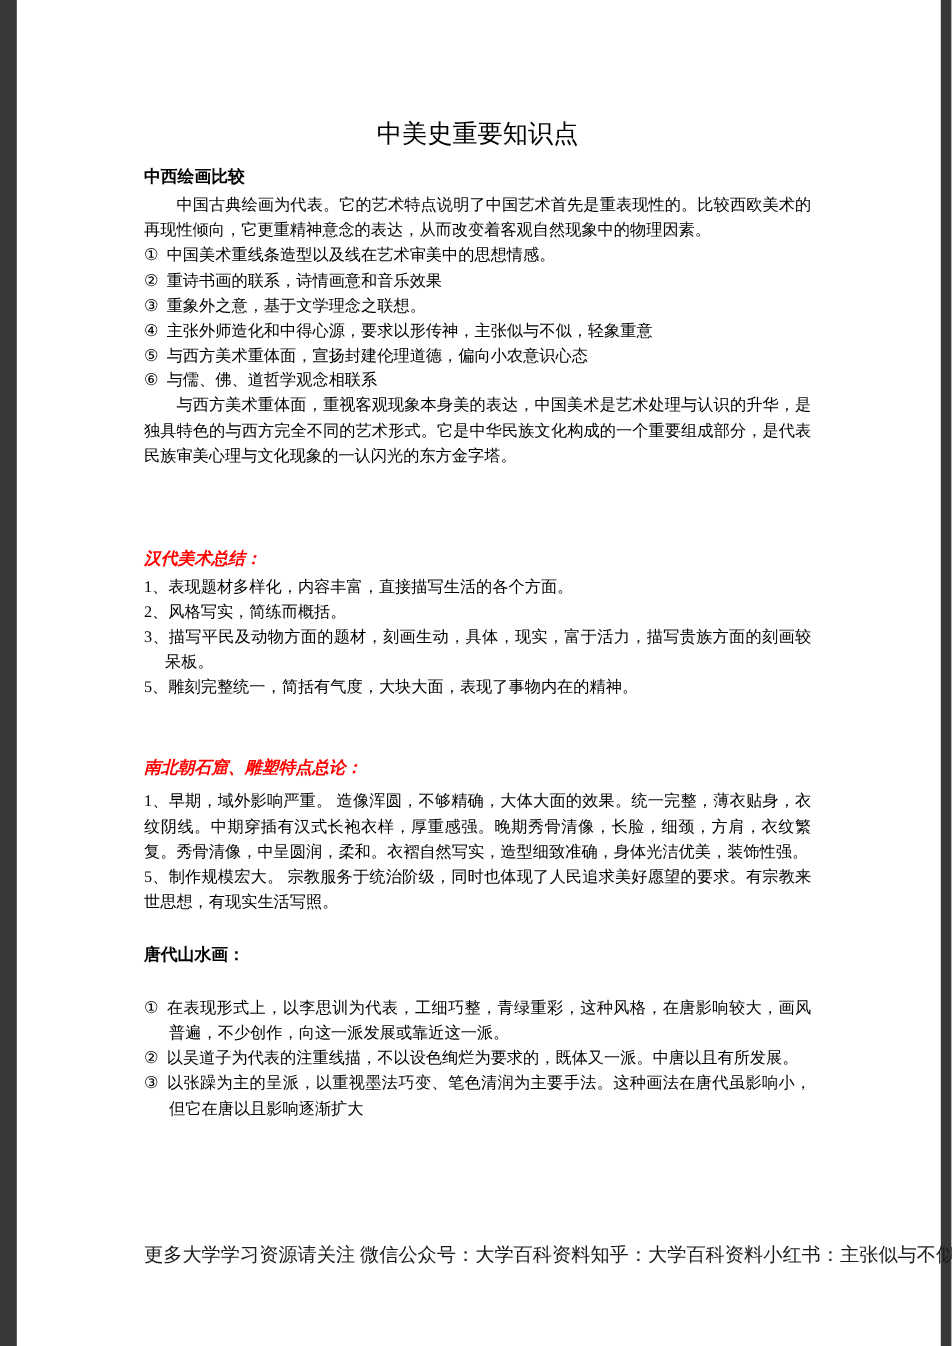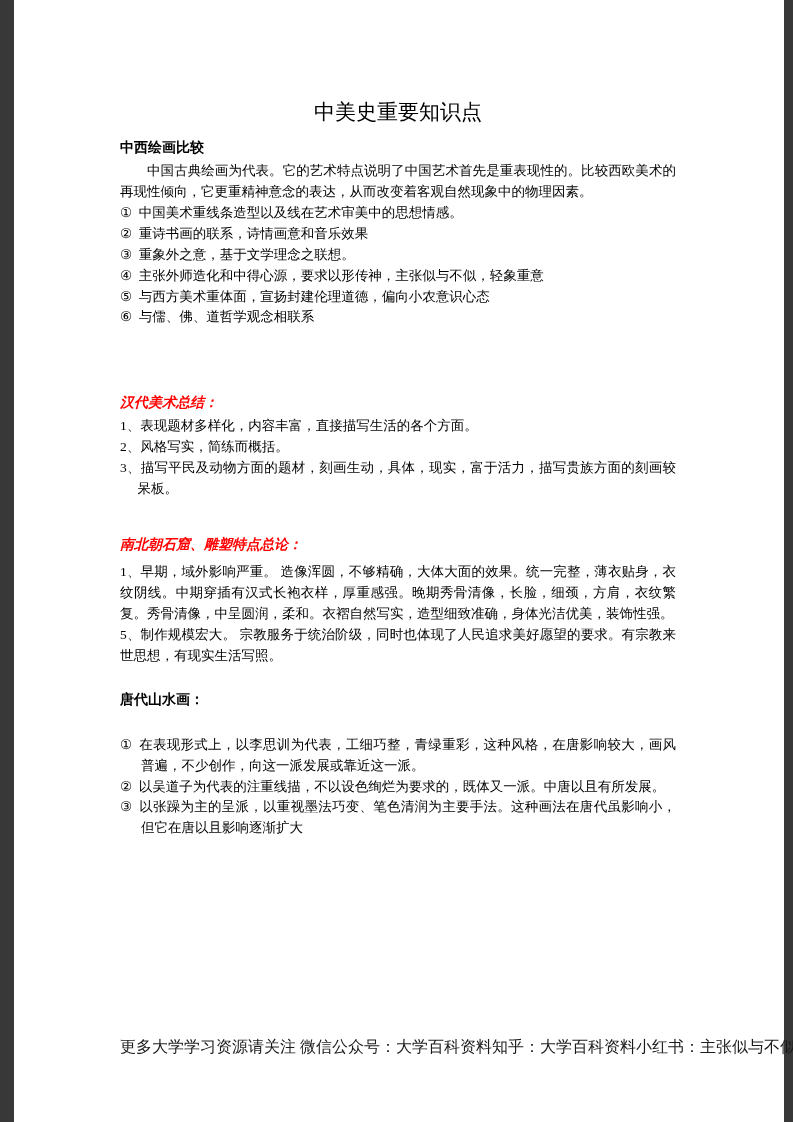--- a/index.html
+++ b/index.html
@@ -50,21 +50,21 @@
     text-indent: -1.55em;
   }
   .marker { margin-right: 0.5em; }
 
   .hang-num {
     padding-left: 1.3em;
     text-indent: -1.3em;
   }
 
   .sec-han  { margin-top: 64px; }
-  .sec-nbc  { margin-top: 34px; }
+  .sec-nbc  { margin-top: 46px; }
   .sec-nbc .h { margin-bottom: 7px; }
   .sec-tang { margin-top: 22px; }
   .sec-tang .h { margin-bottom: 24px; }
 
   .footer {
     position: absolute;
     left: 120px; top: 1036px;
     width: 556px;
     display: flex;
     justify-content: space-between;
@@ -101,27 +101,29 @@
       <div class="li">
         <span class="marker">④</span><span class="li-text">主张外师造化和中得心源，要求以形传神，主张似与不似，轻象重意</span>
       </div>
       <div class="li">
         <span class="marker">⑤</span><span class="li-text">与西方美术重体面，宣扬封建伦理道德，偏向小农意识心态</span>
       </div>
       <div class="li">
         <span class="marker">⑥</span><span class="li-text">与儒、佛、道哲学观念相联系</span>
       </div>
 
+      <p class="para indent2">与西方美术重体面，重视客观现象本身美的表达，中国美术是艺术处理与认识的升华，是独具特色的与西方完全不同的艺术形式。它是中华民族文化构成的一个重要组成部分，是代表民族审美心理与文化现象的一认闪光的东方金字塔。</p>
     </section>
 
     <section class="sec-han">
       <h2 class="h red">汉代美术总结：</h2>
       <p class="para hang-num">1、表现题材多样化，内容丰富，直接描写生活的各个方面。</p>
       <p class="para hang-num">2、风格写实，简练而概括。</p>
       <p class="para hang-num">3、描写平民及动物方面的题材，刻画生动，具体，现实，富于活力，描写贵族方面的刻画较呆板。</p>
+      <p class="para hang-num">5、雕刻完整统一，简括有气度，大块大面，表现了事物内在的精神。</p>
     </section>
 
     <section class="sec-nbc">
       <h2 class="h red">南北朝石窟、雕塑特点总论：</h2>
       <p class="para">1、早期，域外影响严重。 造像浑圆，不够精确，大体大面的效果。统一完整，薄衣贴身，衣纹阴线。中期穿插有汉式长袍衣样，厚重感强。晚期秀骨清像，长脸，细颈，方肩，衣纹繁复。秀骨清像，中呈圆润，柔和。衣褶自然写实，造型细致准确，身体光洁优美，装饰性强。</p>
       <p class="para">5、制作规模宏大。 宗教服务于统治阶级，同时也体现了人民追求美好愿望的要求。有宗教来世思想，有现实生活写照。</p>
     </section>
 
     <section class="sec-tang">
       <h2 class="h black">唐代山水画：</h2>

